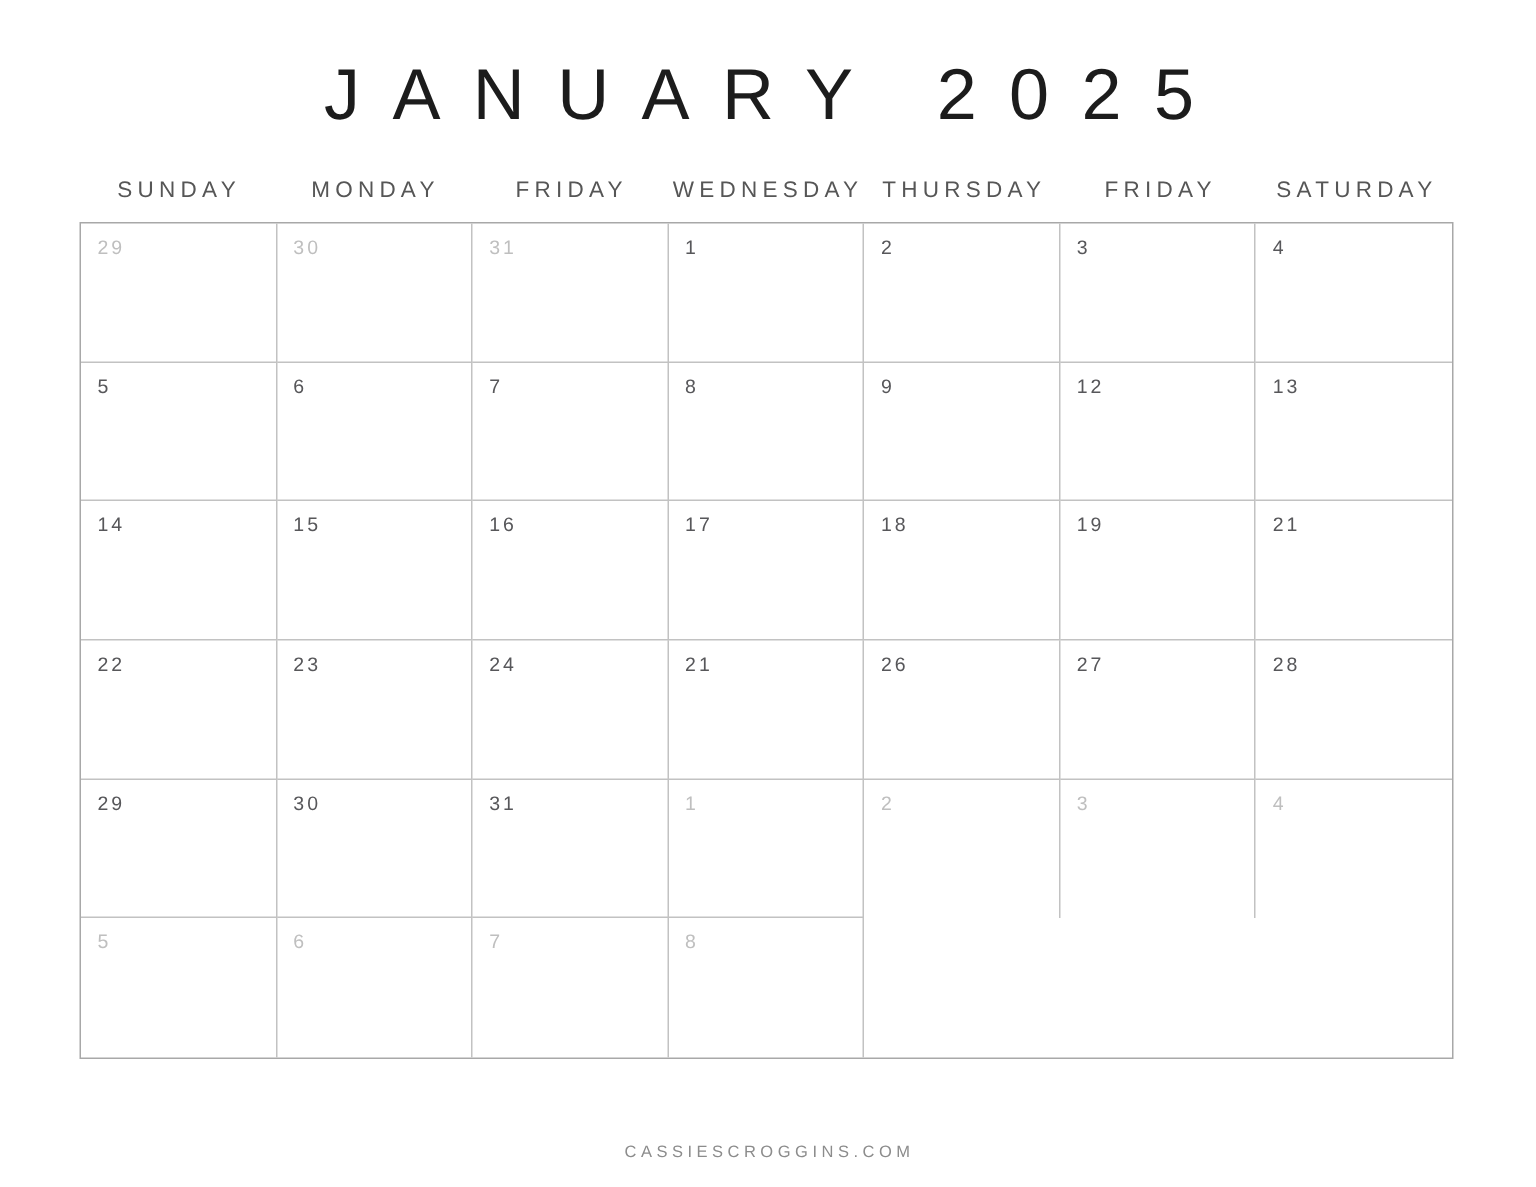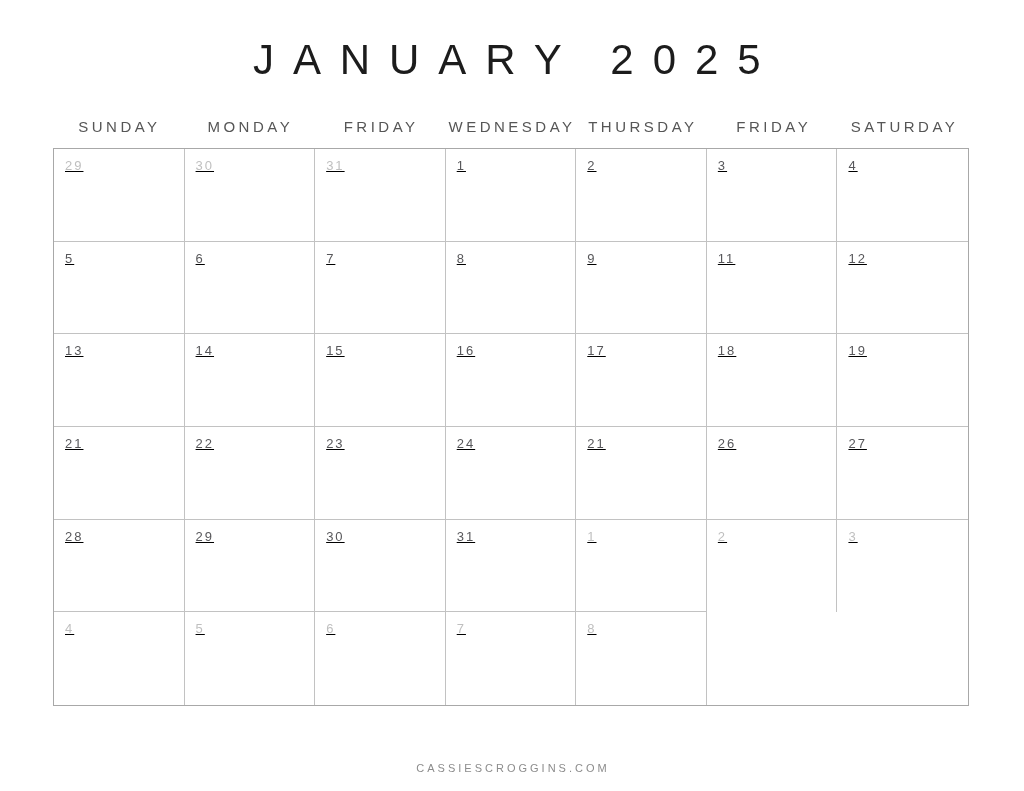--- a/index.html
+++ b/index.html
@@ -13,21 +13,21 @@
     background: var(--bg, #ffffff);
     font-family: "Liberation Sans", sans-serif;
     overflow: hidden;
   }
   .title {
     position: absolute;
     top: 36px;
     left: 0;
     width: 100%;
     text-align: center;
-    font-size: 42px;
+    font-size: 48px;
     font-weight: 400;
     letter-spacing: 0.45em;
     text-indent: 0.2em;
     color: var(--title-color, #1c1c1c);
     white-space: nowrap;
   }
   .weekdays {
     position: absolute;
     left: 53px;
     top: 118px;
@@ -54,21 +54,20 @@
     display: grid;
     grid-template-columns: repeat(7, 1fr);
     grid-template-rows: repeat(6, 1fr);
     border: 1px solid var(--outer-border, #a8a8a8);
   }
   .cell {
     box-sizing: border-box;
     border-right: 1px solid var(--inner-border, #c2c2c2);
     border-bottom: 1px solid var(--inner-border, #c2c2c2);
     padding: 7px 0 0 11px;
-    text-decoration: underline;
   }
   .cell:nth-child(7n) { border-right: none; }
   .cell:nth-last-child(-n+7) { border-bottom: none; }
   .day-num {
     font-size: 13px;
     letter-spacing: 2px;
     color: var(--day-current, #57575a);
   }
   .cell.other .day-num {
     color: var(--day-other, #bfbfbf);
@@ -107,21 +106,20 @@
     <div class="cell other"><span class="day-num">31</span></div>
     <div class="cell"><span class="day-num">1</span></div>
     <div class="cell"><span class="day-num">2</span></div>
     <div class="cell"><span class="day-num">3</span></div>
     <div class="cell"><span class="day-num">4</span></div>
     <div class="cell"><span class="day-num">5</span></div>
     <div class="cell"><span class="day-num">6</span></div>
     <div class="cell"><span class="day-num">7</span></div>
     <div class="cell"><span class="day-num">8</span></div>
     <div class="cell"><span class="day-num">9</span></div>
-    <div class="cell"><span class="day-num">11</span></div>
     <div class="cell"><span class="day-num">12</span></div>
     <div class="cell"><span class="day-num">13</span></div>
     <div class="cell"><span class="day-num">14</span></div>
     <div class="cell"><span class="day-num">15</span></div>
     <div class="cell"><span class="day-num">16</span></div>
     <div class="cell"><span class="day-num">17</span></div>
     <div class="cell"><span class="day-num">18</span></div>
     <div class="cell"><span class="day-num">19</span></div>
     <div class="cell"><span class="day-num">21</span></div>
     <div class="cell"><span class="day-num">22</span></div>

